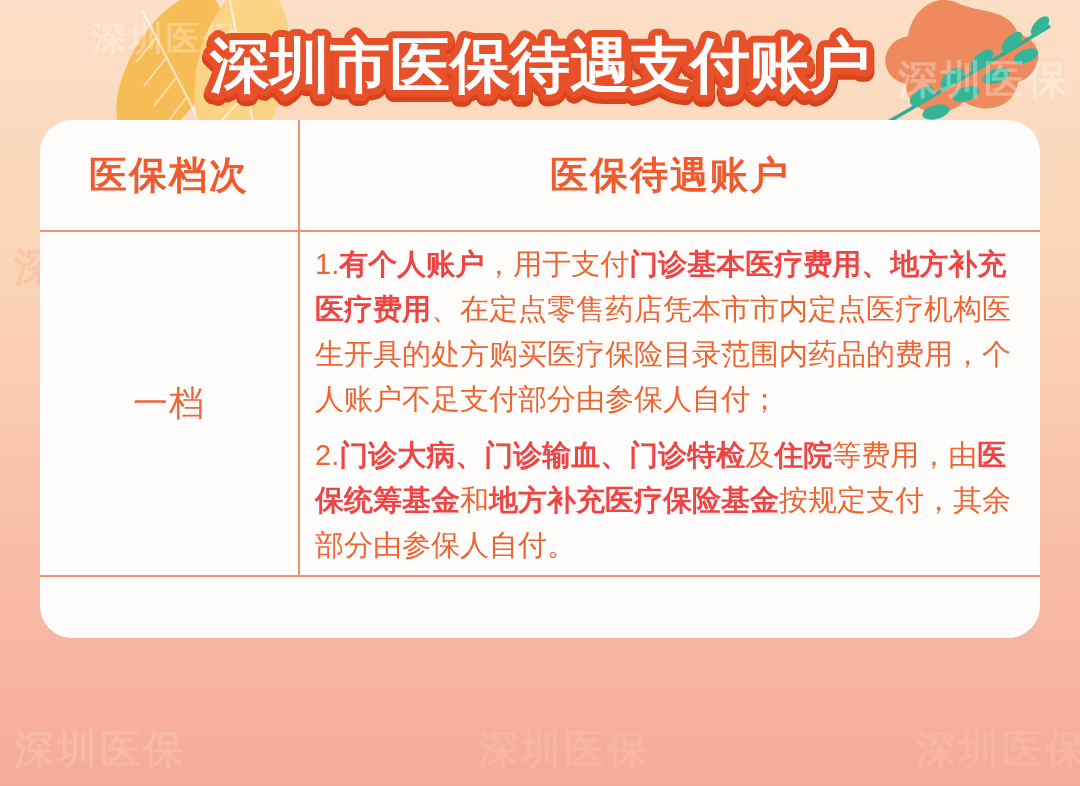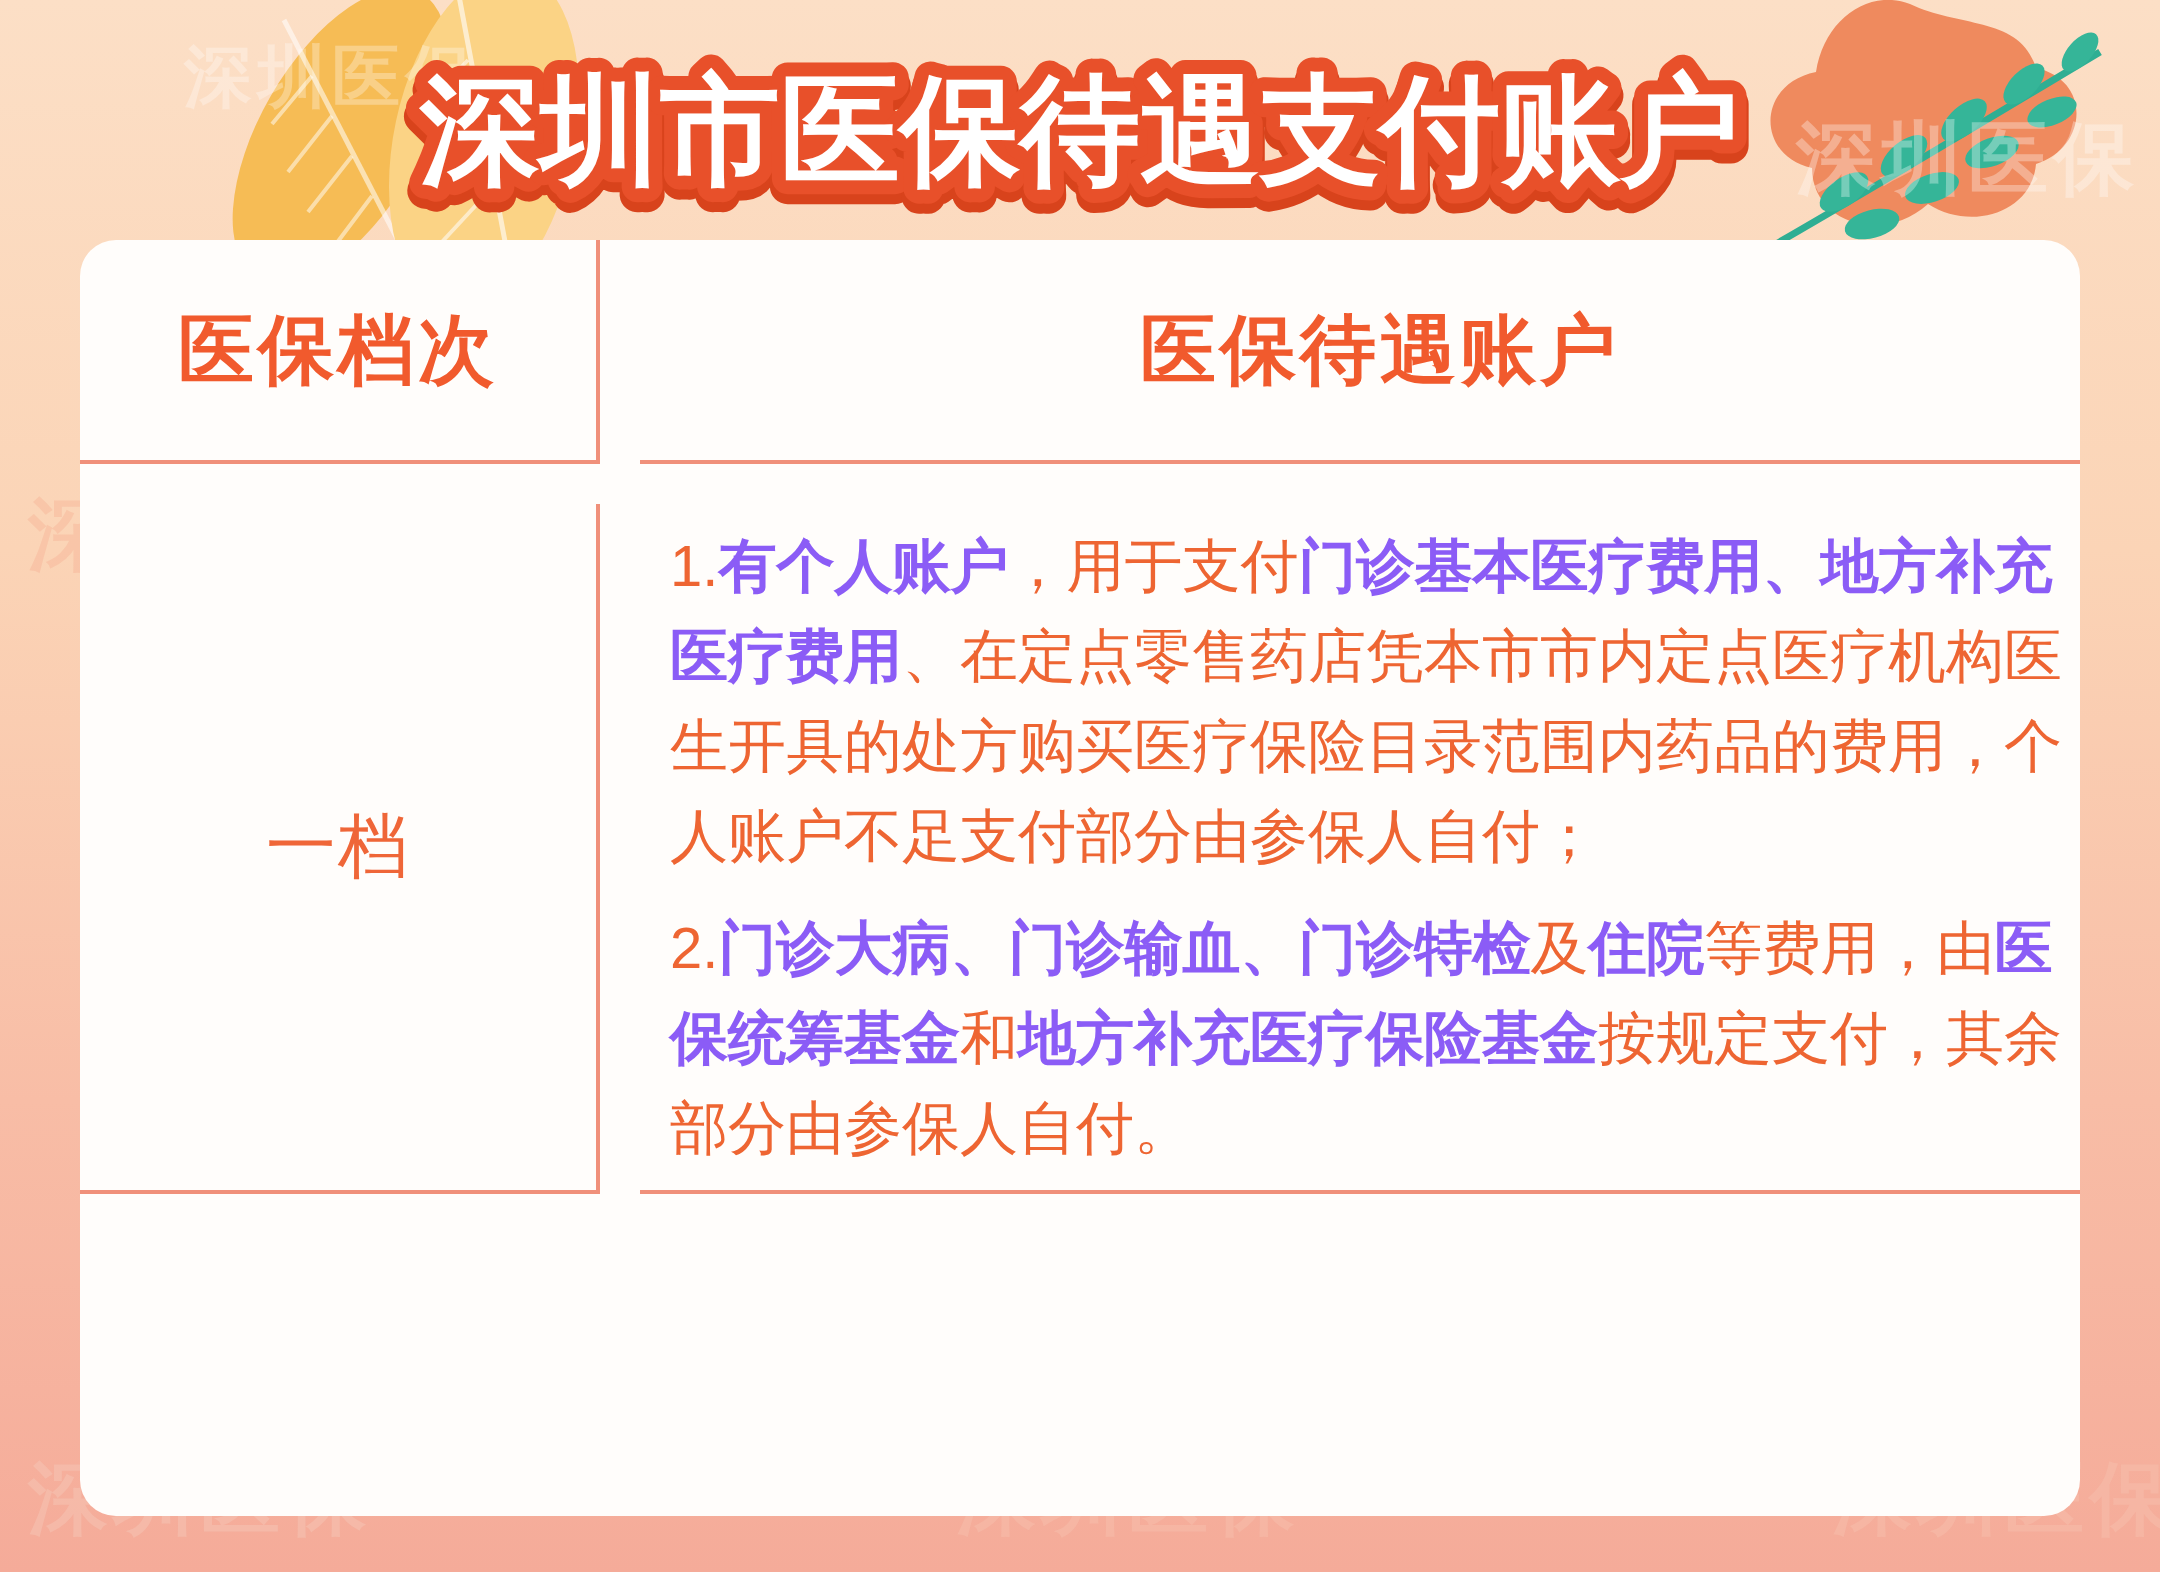--- a/index.html
+++ b/index.html
@@ -24,36 +24,36 @@
   .wm2{left:898px;top:52px;font-size:40px;color:rgba(255,255,255,0.32);}
   .wm3{left:14px;top:240px;color:rgba(241,146,120,0.22);}
   .wm4{left:488px;top:188px;font-size:36px;color:rgba(205,170,158,0.16);}
   .wm5{left:180px;top:436px;color:rgba(240,150,118,0.28);}
   .wm6{left:726px;top:424px;color:rgba(246,190,168,0.20);}
   .wm7{left:14px;top:722px;color:rgba(246,198,182,0.50);}
   .wm8{left:478px;top:722px;color:rgba(246,190,172,0.55);}
   .wm9{left:916px;top:722px;color:rgba(246,190,172,0.55);}
   
   .card{
-    position:absolute;left:40px;top:120px;width:1000px;height:638px;
-    background:#fffdfb;border-radius:18px;overflow:hidden;
-    display:grid;grid-template-columns:260px 740px;grid-template-rows:112px 345px 181px;gap:20px;
+    position:absolute;left:40px;top:120px;width:1000px;height:518px;
+    background:#fffdfb;border-radius:32px;overflow:hidden;
+    display:grid;grid-template-columns:260px 740px;grid-template-rows:112px 345px 181px;
   }
   .cell{box-sizing:border-box;}
   .b-right{border-right:2px solid #f0907a;}
   .b-bottom{border-bottom:2px solid #f0907a;}
   .th{display:flex;align-items:center;justify-content:center;
       font-size:38px;font-weight:bold;color:#f15a2d;letter-spacing:2px;}
   .tier{display:flex;align-items:center;justify-content:center;
       font-size:35px;color:#ef6638;letter-spacing:1px;}
   .content{color:#ee6532;font-size:29px;line-height:45px;padding:10px 14px 8px 15px;
       display:flex;flex-direction:column;justify-content:center;}
   .content p{margin:0;}
   .content p + p{margin-top:11px;}
-  .content b{font-weight:bold;color:#8b5cf6;}
+  .content b{font-weight:bold;color:#ef4444;}
 </style>
 </head>
 <body>
 
 <div class="canvas">
 
   <svg class="deco-left" width="240" height="142" viewBox="0 0 240 142">
     <ellipse cx="118" cy="68" rx="40" ry="82" fill="#f6bc55" transform="rotate(30 118 68)"></ellipse>
     <path d="M90,10 L150,126" stroke="rgba(255,255,255,0.55)" stroke-width="2.5" fill="none"></path>
     <path d="M104,38 L84,62 M114,58 L92,86 M124,78 L102,106 M134,98 L116,122" stroke="rgba(255,255,255,0.5)" stroke-width="2" fill="none"></path>

